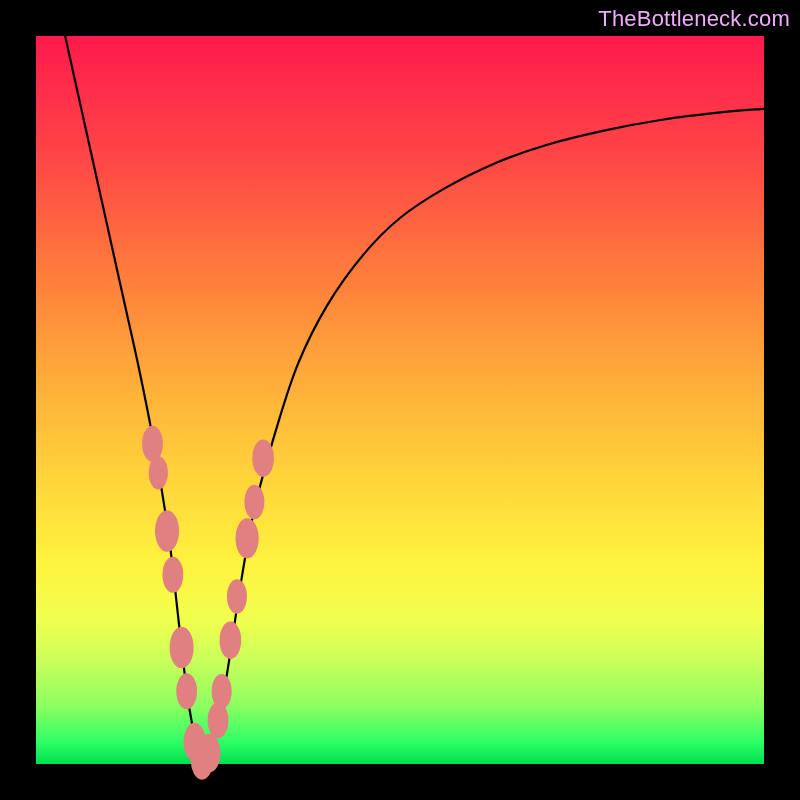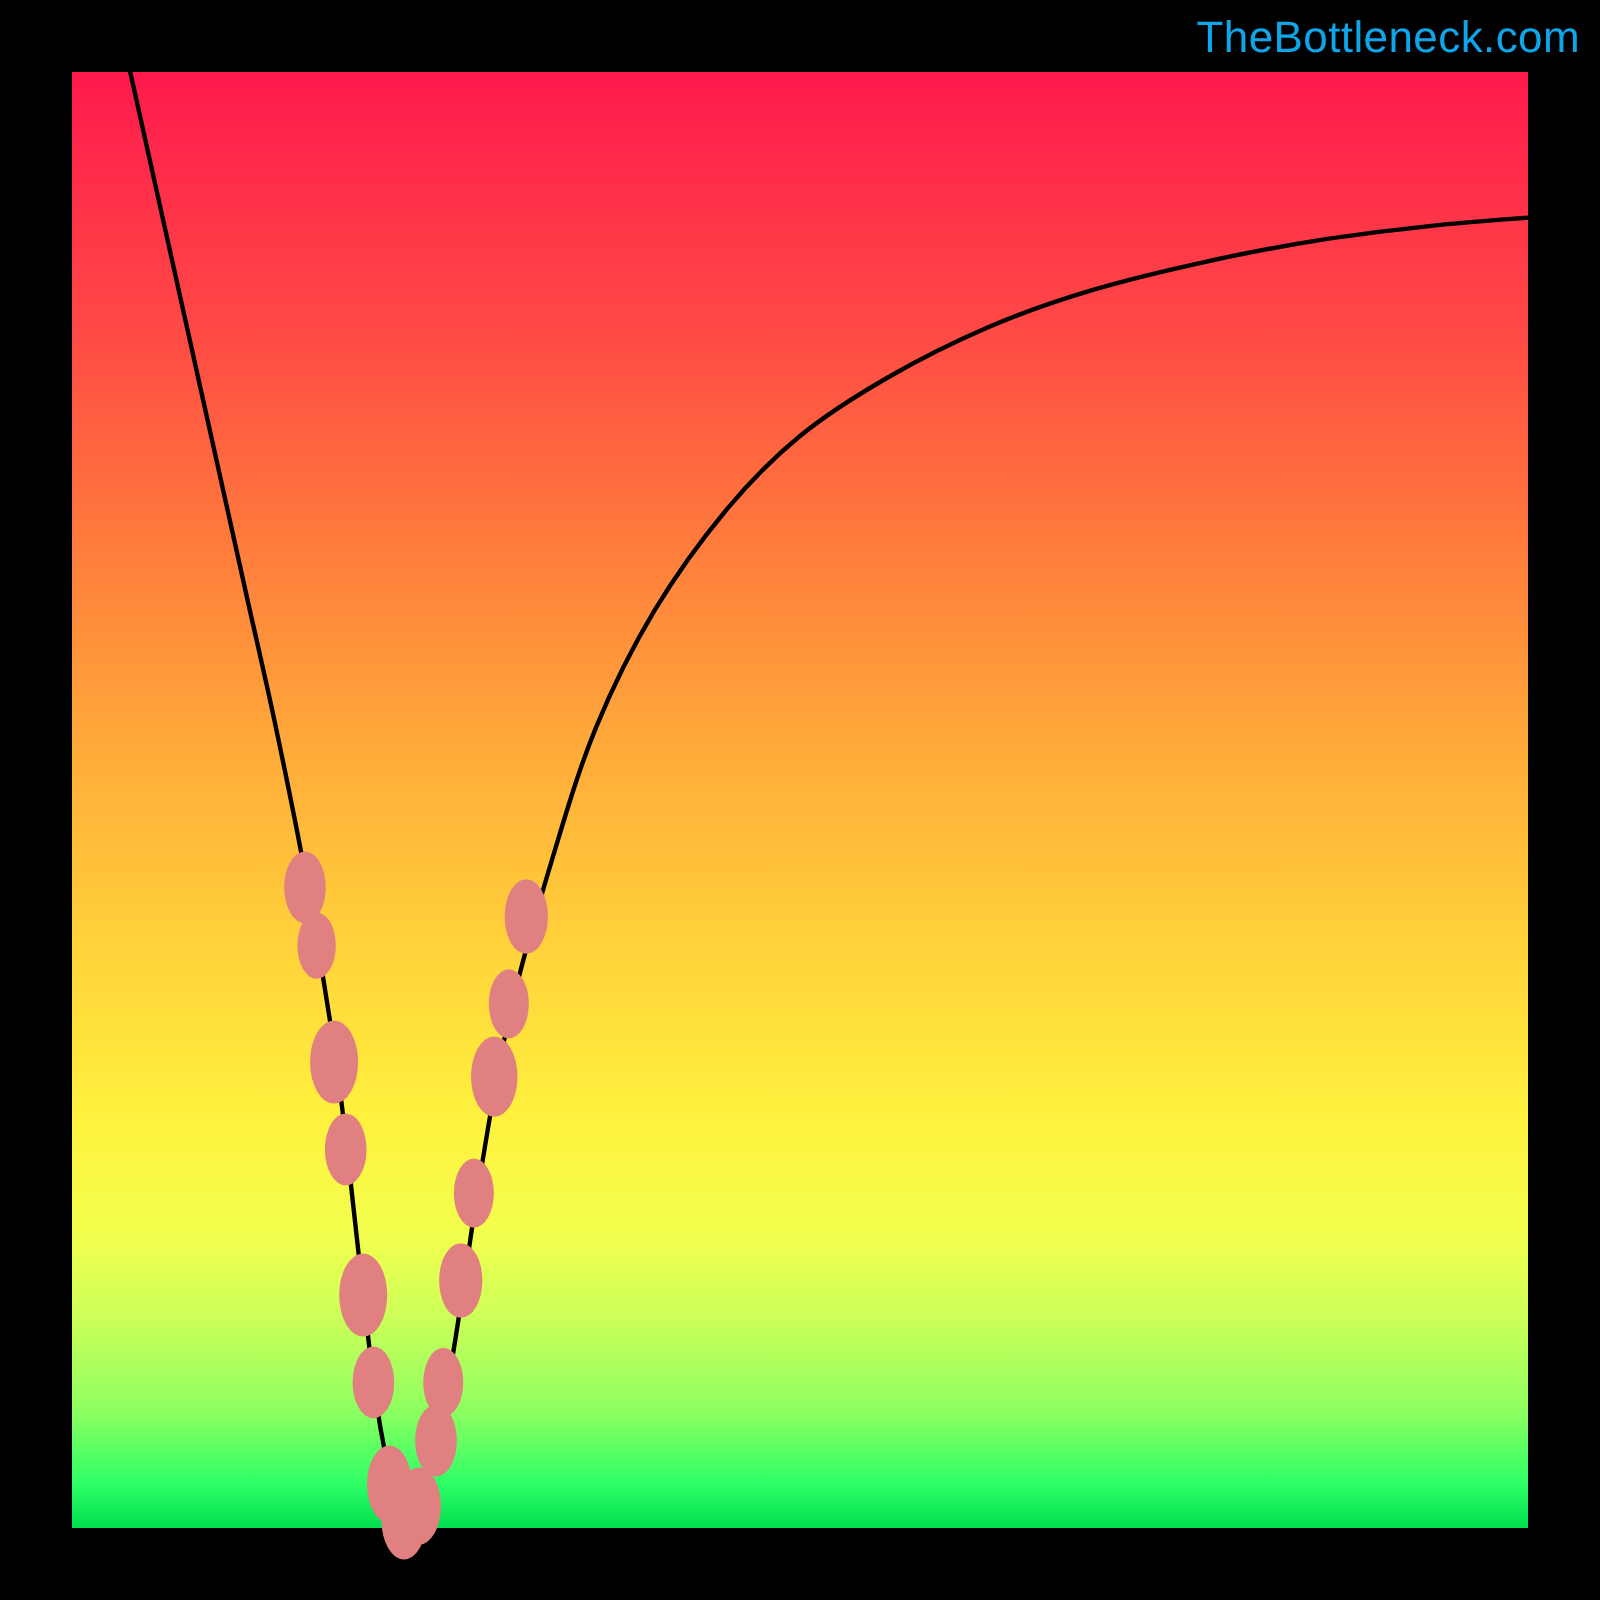--- a/index.html
+++ b/index.html
@@ -39,21 +39,21 @@
       #2dff66 97%,
       #00de4e 100%
     );
   }
   .watermark {
     position: absolute;
     top: 6px;
     right: 10px;
     font-size: 22px;
     font-weight: 500;
-    color: #0ea5e9;
+    color: #f0abfc;
     letter-spacing: 0.2px;
     user-select: none;
   }
   svg.curve {
     position: absolute;
     left: 0; top: 0;
     width: 728px;
     height: 728px;
     overflow: visible;
   }

